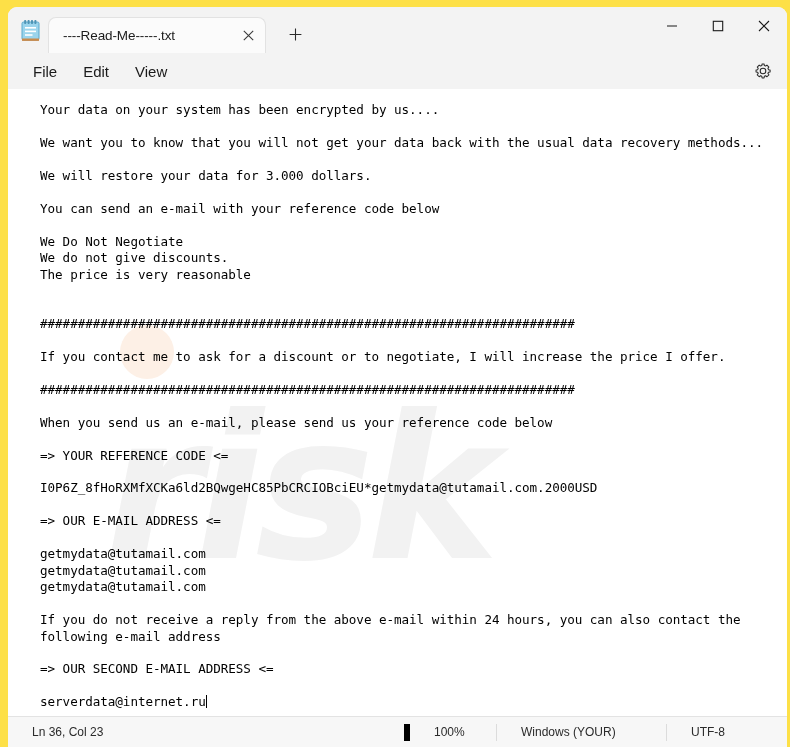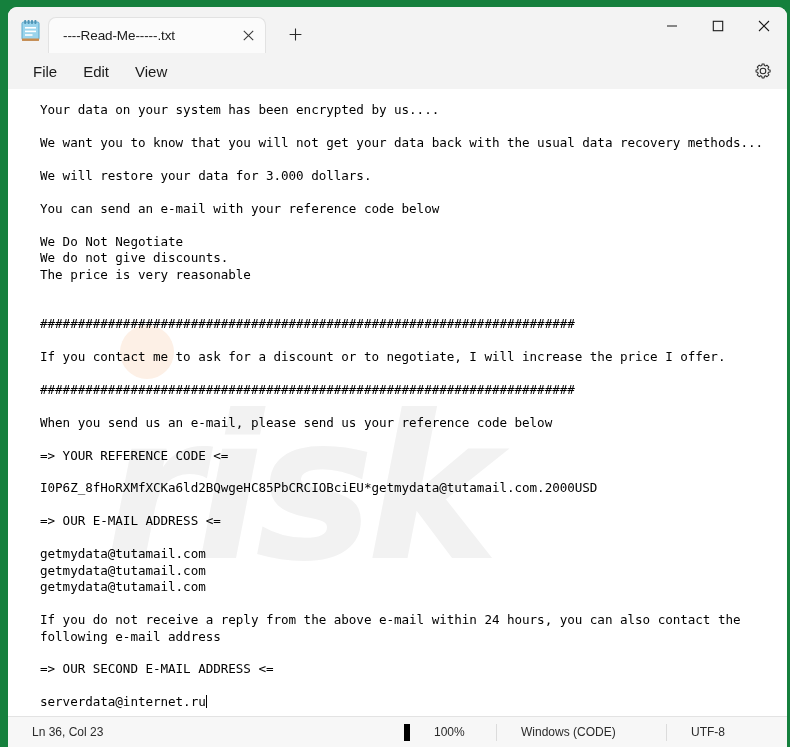--- a/index.html
+++ b/index.html
@@ -12,21 +12,21 @@
     height: 747px;
     overflow: hidden;
     font-family: "Liberation Sans", sans-serif;
   }
 
   
   .desktop {
     position: relative;
     width: 790px;
     height: 747px;
-    background: #15803d;
+    background: #fde047;
     overflow: hidden;
   }
   .window {
     position: absolute;
     left: 8px;
     top: 7px;
     width: 779px;
     height: 740px;
     background: #f3f3f3;
     border-top-left-radius: 9px;
@@ -354,18 +354,18 @@
 following e-mail address
 
 =&gt; OUR SECOND E-MAIL ADDRESS &lt;=
 
 serverdata@internet.ru</span><span class="caret"></span></div>
     </div>
 
     <div class="statusbar">
       <div class="sb-cell sb-pos">Ln 36, Col 23</div>
       <div class="sb-cell sb-zoom">100%</div>
-      <div class="sb-cell sb-eol">Windows (CODE)</div>
+      <div class="sb-cell sb-eol">Windows (YOUR)</div>
       <div class="sb-cell sb-enc">UTF-8</div>
     </div>
 
   </div>
 </div>
 
 </body></html>

